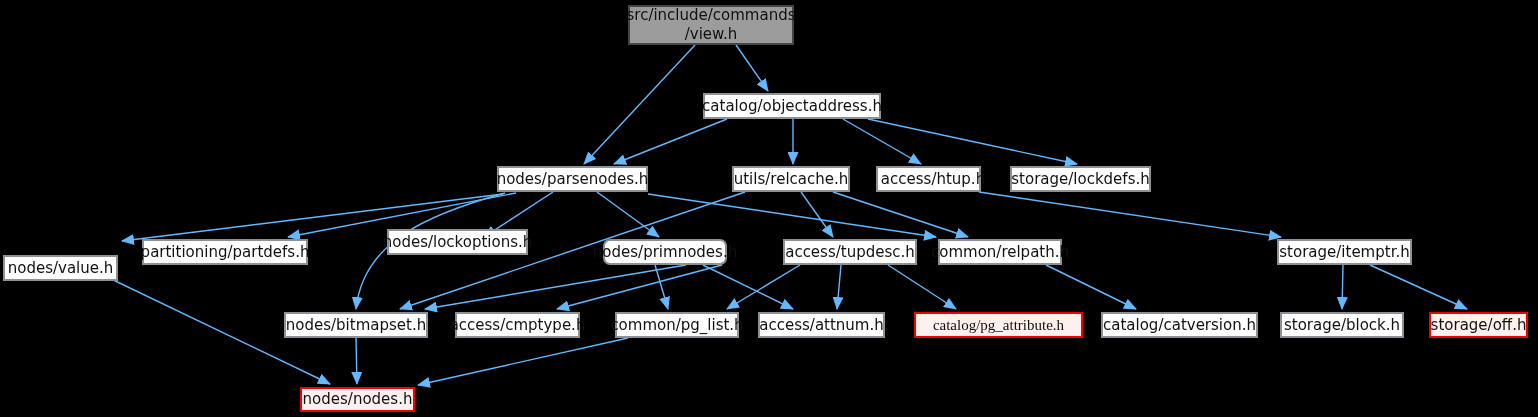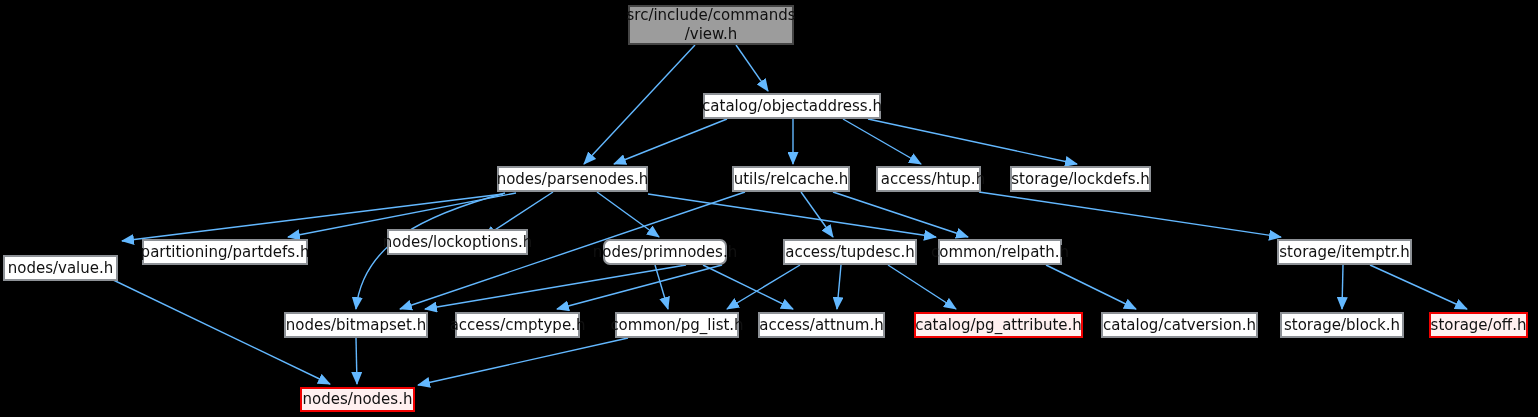--- a/index.html
+++ b/index.html
@@ -81,19 +81,19 @@
       <div class="gnode" style="left: 142px; top: 239px; width: 166px; height: 26px;"><span>partitioning/partdefs.h</span></div>
       <div class="gnode" style="left: 387px; top: 229px; width: 141px; height: 26px;"><span>nodes/lockoptions.h</span></div>
       <div class="gnode" style="left: 603px; top: 239px; width: 124px; height: 26px; border-radius: 7px;"><span>nodes/primnodes.h</span></div>
       <div class="gnode" style="left: 783px; top: 239px; width: 134px; height: 26px;"><span>access/tupdesc.h</span></div>
       <div class="gnode" style="left: 938px; top: 239px; width: 124px; height: 26px;"><span>common/relpath.h</span></div>
       <div class="gnode" style="left: 1277px; top: 239px; width: 135px; height: 26px;"><span>storage/itemptr.h</span></div>
       <div class="gnode" style="left: 284px; top: 312px; width: 144px; height: 26px;"><span>nodes/bitmapset.h</span></div>
       <div class="gnode" style="left: 455px; top: 312px; width: 125px; height: 26px;"><span>access/cmptype.h</span></div>
       <div class="gnode" style="left: 615px; top: 312px; width: 124px; height: 26px;"><span>common/pg_list.h</span></div>
       <div class="gnode" style="left: 758px; top: 312px; width: 127px; height: 26px;"><span>access/attnum.h</span></div>
-      <div class="gnode red" style="left: 914px; top: 312px; width: 169px; height: 26px;"><span>catalog/pg_attribute.h</span></div>
+      <div class="gnode red" style="left: 914px; top: 312px; width: 169px; height: 26px; font-family: Liberation Serif, serif;"><span>catalog/pg_attribute.h</span></div>
       <div class="gnode" style="left: 1101px; top: 312px; width: 157px; height: 26px;"><span>catalog/catversion.h</span></div>
       <div class="gnode" style="left: 1280px; top: 312px; width: 124px; height: 26px;"><span>storage/block.h</span></div>
       <div class="gnode red" style="left: 1429px; top: 312px; width: 99px; height: 26px;"><span>storage/off.h</span></div>
       <div class="gnode red" style="left: 300px; top: 387px; width: 115px; height: 25px;"><span>nodes/nodes.h</span></div>
     </div>
 </div>
 
 </body></html>

